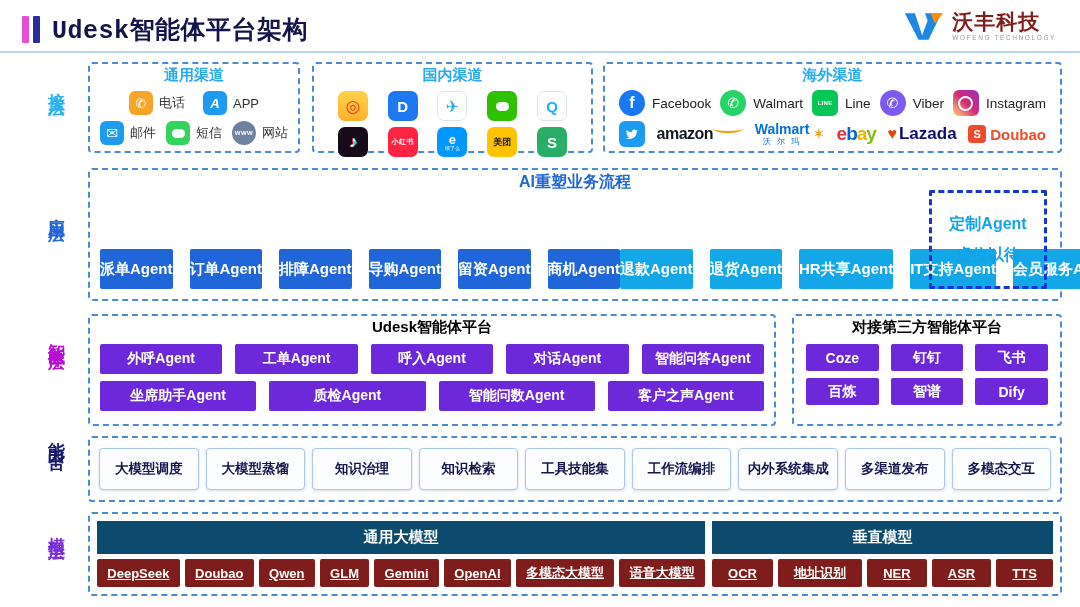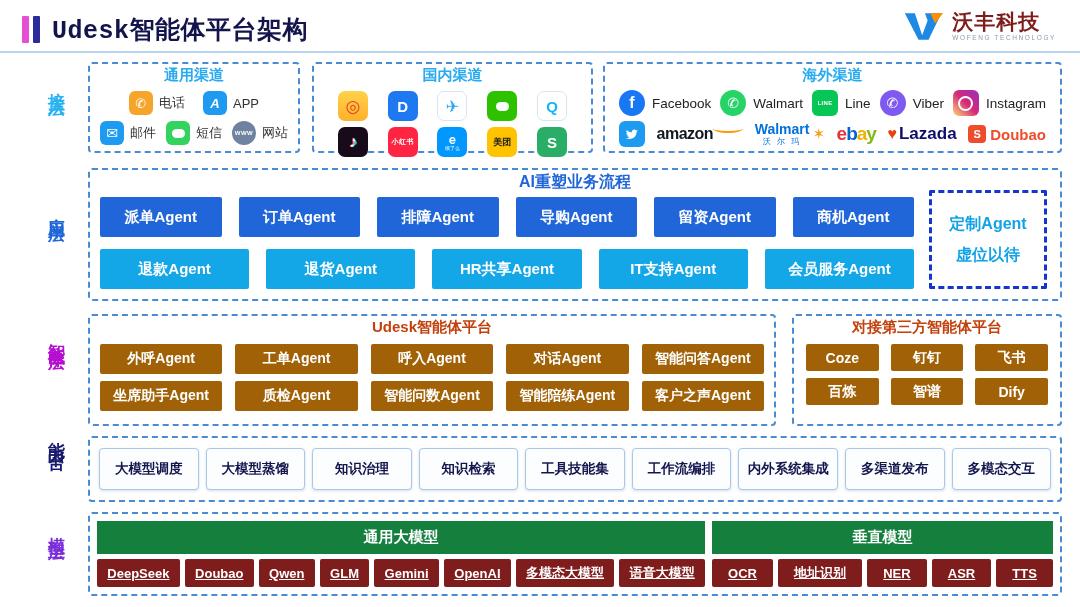--- a/index.html
+++ b/index.html
@@ -25,28 +25,28 @@
   .vl-app{top:205px;color:#2166d9;}
   .vl-agent{top:329px;color:#b50fd0;}
   .vl-cap{top:428px;color:#181a6e;}
   .vl-model{top:523px;color:#7b2fd9;}
 
   
   .box{position:absolute;border:2px dashed #4b8bd5;border-radius:4px;background:#fff;box-sizing:border-box;}
   .box-title{text-align:center;font-weight:bold;font-size:15px;margin-top:2px;}
   .t-cyan{color:#27aaf0;}
   .t-blue{color:#2166d9;font-size:16px;}
-  .t-magenta{color:#c2410c;}
+  .t-magenta{color:#000000;}
 
   
   .btn{display:flex;align-items:center;justify-content:center;color:#fff;font-weight:bold;
        white-space:nowrap;border-radius:2px;}
   .btn-dark{background:#2166d9;}
   .btn-light{background:#13a7e8;}
-  .btn-purple{background:#a16207;}
+  .btn-purple{background:#6d28d9;}
   .btn-violet{background:#7f1d1d;text-decoration:underline;}
 
   
   .bx-general{left:88px;top:62px;width:212px;height:91px;}
   .bx-domestic{left:312px;top:62px;width:281px;height:91px;}
   .bx-overseas{left:603px;top:62px;width:459px;height:91px;}
   .chan-row{display:flex;align-items:center;justify-content:center;gap:18px;margin-top:6px;}
   .chan{display:flex;align-items:center;gap:6px;font-size:13px;color:#333;}
   .ic{border-radius:6px;display:flex;align-items:center;justify-content:center;color:#fff;
       font-weight:bold;flex:none;box-sizing:border-box;}
@@ -93,21 +93,21 @@
   .eb-e{color:#e53238;} .eb-b{color:#0064d2;} .eb-a{color:#f5af02;} .eb-y{color:#86b817;}
   .logo-lazada{display:flex;align-items:center;gap:2px;font-size:17px;font-weight:bold;color:#0f0c6d;}
   .lazada-heart{color:#e8420e;font-size:16px;}
   .logo-shopee{display:flex;align-items:center;gap:4px;font-size:15px;font-weight:bold;color:#ee4d2d;}
   .shopee-bag{width:18px;height:18px;background:#ee4d2d;border-radius:4px;color:#fff;font-size:11px;
               display:flex;align-items:center;justify-content:center;}
 
   
   .bx-app{left:88px;top:168px;width:974px;height:133px;}
   .app-grid{position:absolute;left:10px;top:27px;right:146px;bottom:10px;display:flex;
-            flex-direction:column;justify-content:space-between;}
+            flex-direction:row;justify-content:space-between;align-items:flex-end;}
   .app-row{display:flex;gap:17px;}
   .app-row .btn{flex:1;height:40px;font-size:15px;}
   .custom-box{position:absolute;right:13px;top:20px;width:118px;height:99px;border:3px dashed #1535cf;
               border-radius:2px;display:flex;flex-direction:column;align-items:center;justify-content:center;
               gap:10px;color:#12a2e8;font-size:16px;font-weight:bold;box-sizing:border-box;}
 
   
   .bx-udesk{left:88px;top:314px;width:688px;height:112px;}
   .bx-third{left:792px;top:314px;width:270px;height:112px;}
   .ag-row{display:flex;gap:13px;padding:0 10px;margin-top:7px;}
@@ -119,21 +119,21 @@
   .bx-cap{left:88px;top:436px;width:974px;height:66px;display:flex;align-items:center;gap:7px;padding:0 9px;}
   .cap-btn{flex:1;height:40px;display:flex;align-items:center;justify-content:center;background:#fbfdff;
            border:1px solid #a9c7e6;border-radius:4px;box-shadow:0 1px 3px rgba(110,145,190,.3);
            color:#15154e;font-weight:bold;font-size:13.5px;white-space:nowrap;}
 
   
   .bx-model{left:88px;top:512px;width:974px;height:84px;}
   .mdl-group{position:absolute;top:7px;}
   .mdl-general{left:7px;width:608px;}
   .mdl-vertical{left:622px;width:341px;}
-  .mdl-head{height:33px;display:flex;align-items:center;justify-content:center;background:#15803d;
+  .mdl-head{height:33px;display:flex;align-items:center;justify-content:center;background:#0c4a6e;
             color:#fff;font-weight:bold;font-size:15px;}
   .mdl-row{display:flex;gap:5px;margin-top:5px;}
   .mdl-row .btn{flex:1 1 auto;height:28px;font-size:13px;padding:0 7px;}
 </style>
 </head>
 <body>
 
 <div class="slide">
 
   <div class="header">
@@ -298,21 +298,20 @@
       <div class="btn btn-purple">外呼Agent</div>
       <div class="btn btn-purple">工单Agent</div>
       <div class="btn btn-purple">呼入Agent</div>
       <div class="btn btn-purple">对话Agent</div>
       <div class="btn btn-purple">智能问答Agent</div>
     </div>
     <div class="ag-row">
       <div class="btn btn-purple">坐席助手Agent</div>
       <div class="btn btn-purple">质检Agent</div>
       <div class="btn btn-purple">智能问数Agent</div>
-      <div class="btn btn-purple">智能陪练Agent</div>
       <div class="btn btn-purple">客户之声Agent</div>
     </div>
   </div>
 
   <div class="box bx-third">
     <div class="box-title t-magenta">对接第三方智能体平台</div>
     <div class="tp-row">
       <div class="btn btn-purple">Coze</div>
       <div class="btn btn-purple">钉钉</div>
       <div class="btn btn-purple">飞书</div>

